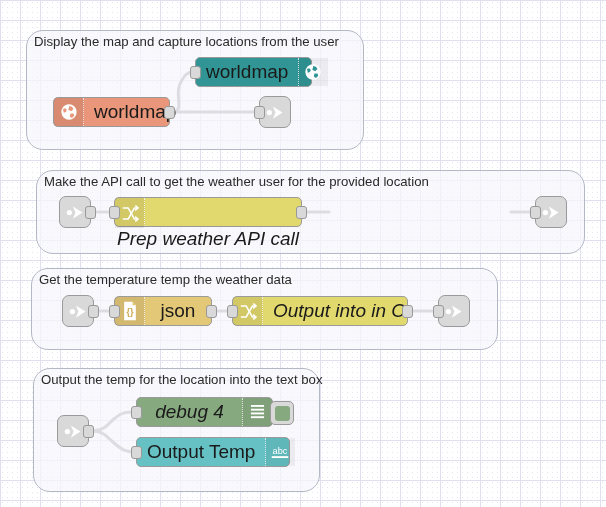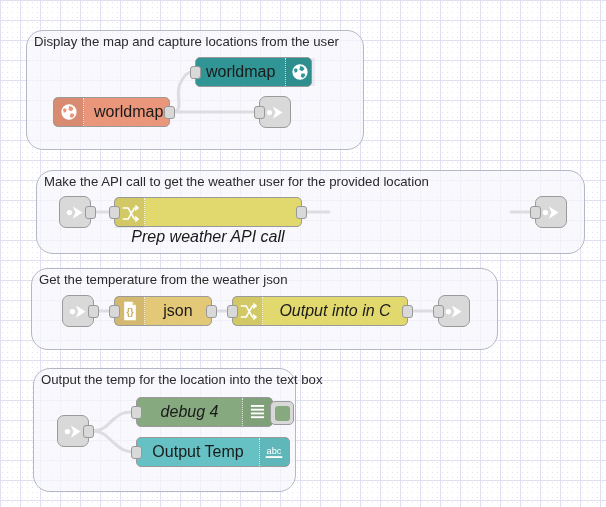--- a/index.html
+++ b/index.html
@@ -68,21 +68,21 @@
     border-right: 1px dotted rgba(255,255,255,0.75);
   }
   .node .icon-cell:not(.right)::after { right: 0; }
   .node .icon-cell.right::after { left: 0; }
   .node .label {
     flex: 1 1 auto;
     display: flex;
     align-items: center;
     justify-content: center;
     padding: 0 10px;
-    font-size: 16px;
+    font-size: 19px;
     color: #1a1a1a;
     white-space: nowrap;
   }
   .node .label.italic { font-style: italic; }
 
   
   .port {
     position: absolute;
     width: 11px; height: 13px;
     background: #d9d9d9;
@@ -157,24 +157,24 @@
 
   <div class="group-box" style="left:26px; top:30px; width:338px; height:120px;">
     <div class="group-label">Display the map and capture locations from the user</div>
   </div>
 
   <div class="group-box" style="left:36px; top:170px; width:549px; height:84px;">
     <div class="group-label">Make the API call to get the weather user for the provided location</div>
   </div>
 
   <div class="group-box" style="left:31px; top:268px; width:467px; height:82px;">
-    <div class="group-label">Get the temperature from the weather json</div>
-  </div>
-
-  <div class="group-box" style="left:33px; top:368px; width:263px; height:124px;">
+    <div class="group-label">Get the temperature temp the weather data</div>
+  </div>
+
+  <div class="group-box" style="left:33px; top:368px; width:287px; height:124px;">
     <div class="group-label">Output the temp for the location into the text box</div>
   </div>
 
   <div class="node" style="left:195px; top:57px; width:117px; background:#319595;">
     <div class="port in"></div>
     <div class="label">worldmap</div>
     <div class="icon-cell right">
       <svg class="gi" width="18" height="18" viewBox="0 0 24 24">
         <circle cx="12" cy="12" r="10.2" fill="#ffffff"></circle>
         <path d="M4 8 L7 7 L9 9 L8 12 L5 13 Z M12 4 L16 5 L18 8 L15 11 L11 9 L12 6 Z M14 14 L18 14 L19 17 L16 20 L13 18 Z" fill="#319595"></path>

